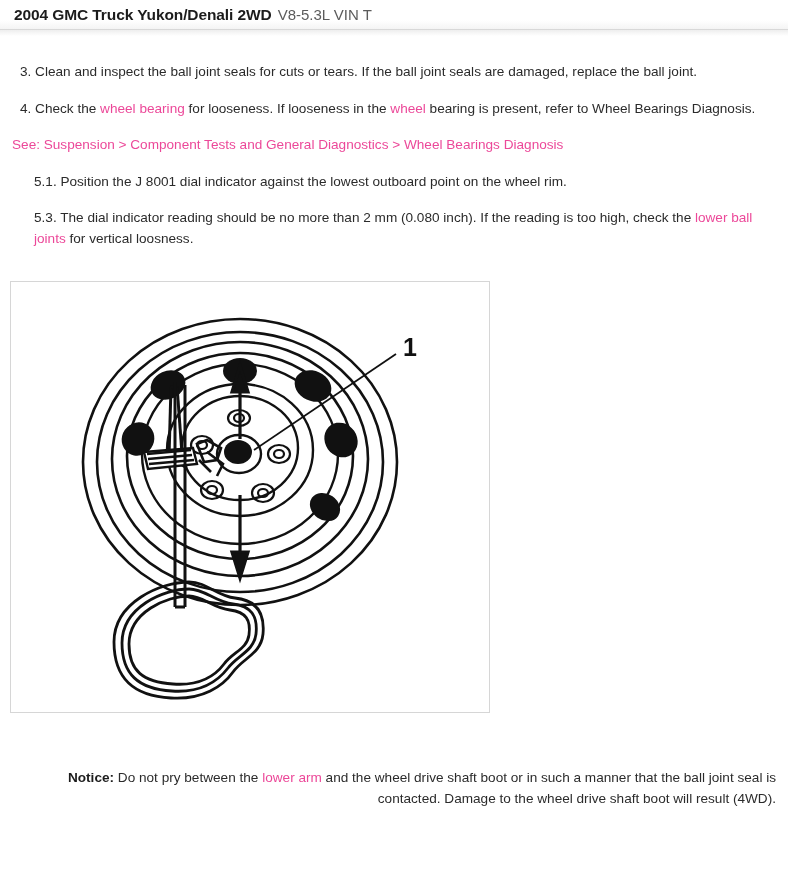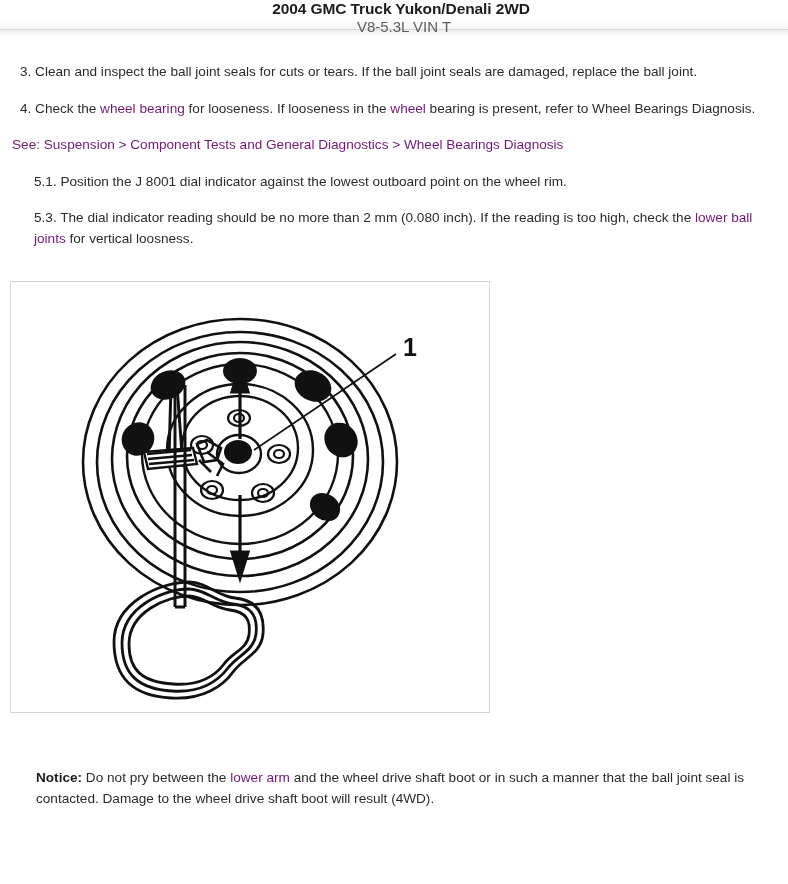--- a/index.html
+++ b/index.html
@@ -19,21 +19,20 @@
   
   .header {
     height: 30px;
     background: linear-gradient(to bottom, #ffffff 0%, #ffffff 70%, #f4f4f4 100%);
     border-bottom: 1px solid #d8d8d8;
     box-sizing: border-box;
     padding: 0 0 0 14px;
     display: flex;
     align-items: center;
     white-space: nowrap;
-    flex-direction: column;
   }
   .header-shadow {
     height: 6px;
     background: linear-gradient(to bottom, #eeeeee 0%, #ffffff 100%);
   }
   .veh-title {
     font-size: 15.5px;
     font-weight: bold;
     color: #1c1c1c;
     letter-spacing: -0.1px;
@@ -53,21 +52,21 @@
     font-size: 13.6px;
     line-height: 20.5px;
     color: #2b2b2b;
     margin: 16px 0 1px 0;
     white-space: normal;
   }
   .l-step    { padding-left: 8px; }
   .l-sub     { padding-left: 22px; }
   .l-see     { padding-left: 0px; }
   .lnk {
-    color: #701a75;
+    color: #ec4899;
   }
 
   
   .figure-wrap {
     margin: 32px 0 0 10px;
     width: 480px;
   }
   .figure-box {
     border: 1px solid #d6d6d6;
     background: #ffffff;
@@ -97,21 +96,22 @@
     color: #3b6fc4;
     font-size: 13px;
     cursor: pointer;
     user-select: none;
   }
   .tool-btn svg { display: block; }
 
   
   .notes {
     margin-top: 55px;
-    padding: 0 28px;
+    padding: 0 12px;
+    text-align: right;
   }
   .notice-block { padding-left: 8px; }
   .notice-label { font-weight: bold; color: #1c1c1c; }
   .final-step { margin-top: 26px; padding-left: 8px; }
 </style>
 </head>
 <body>
 
 <div class="header">
   <span class="veh-title">2004 GMC Truck Yukon/Denali 2WD</span>

